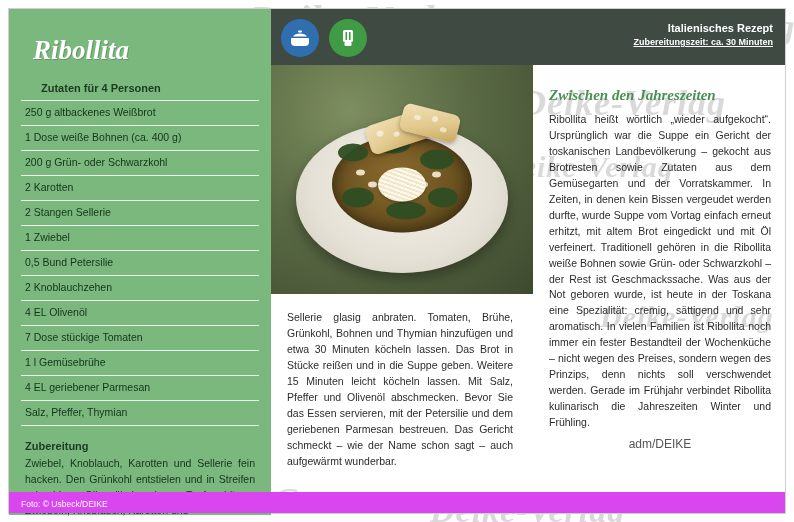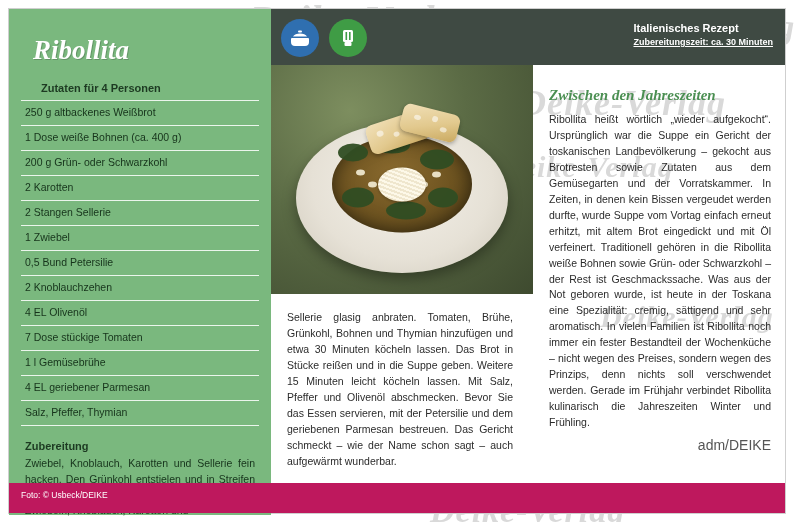--- a/index.html
+++ b/index.html
@@ -53,20 +53,21 @@
     top: 0;
     width: 100%;
     height: 56px;
     background: #3f4a43;
     box-sizing: border-box;
   }
   .header-meta {
     position: absolute;
     right: 12px;
     top: 12px;
+    text-align: right;
     color: #ffffff;
     line-height: 1.35;
   }
   .header-meta .line1 {
     font-size: 11px;
     font-weight: bold;
   }
   .header-meta .line2 {
     font-size: 9px;
     font-weight: bold;
@@ -259,33 +260,33 @@
   }
   .right-col p {
     margin: 0;
     font-size: 10.5px;
     line-height: 1.52;
     color: #2b2b2b;
     text-align: justify;
   }
   .credit {
     margin-top: 6px;
-    font-size: 14px;
+    font-size: 12px;
     color: #555;
-    text-align: right;
+    text-align: center;
   }
 
   
   .bottom-bar {
     position: absolute;
     left: 0;
     bottom: 0;
     width: 100%;
-    height: 30px;
-    background: #be185d;
+    height: 21px;
+    background: #d946ef;
   }
   .photo-credit {
     position: absolute;
     left: 12px;
     top: 7px;
     font-size: 8.5px;
     color: #ffffff;
   }
 </style>
 </head>

